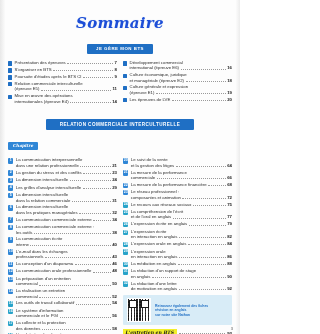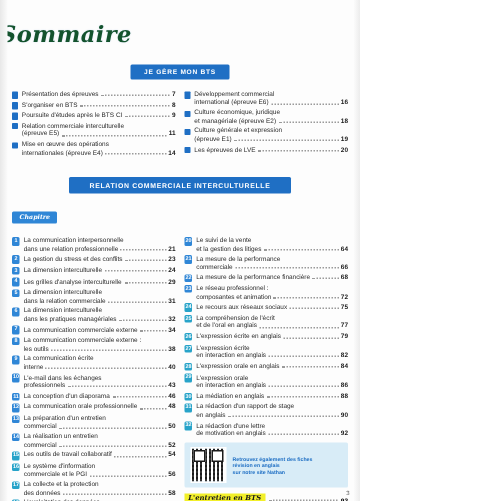--- a/index.html
+++ b/index.html
@@ -19,21 +19,22 @@
     position:absolute;left:0;top:0;bottom:0;width:5px;
     background:linear-gradient(90deg,#e8e8e8,#fbfbfb);
   }
   .edge-right{
     position:absolute;right:0;top:0;bottom:0;width:4px;
     background:linear-gradient(270deg,#ececec,#fbfbfb);
   }
 
   
   .title{
-    color:#14532d;
+    text-align:center;
+    color:#1d4ed8;
     font-family:"DejaVu Serif", serif;
     font-style:italic;
     font-weight:bold;
     font-size:15px;
     letter-spacing:0.3px;
     margin:14px 0 0 0;
     text-shadow:0 0 1px rgba(31,111,196,.25);
   }
   .badge-wrap{text-align:center;margin-top:4px;}
   .badge{

